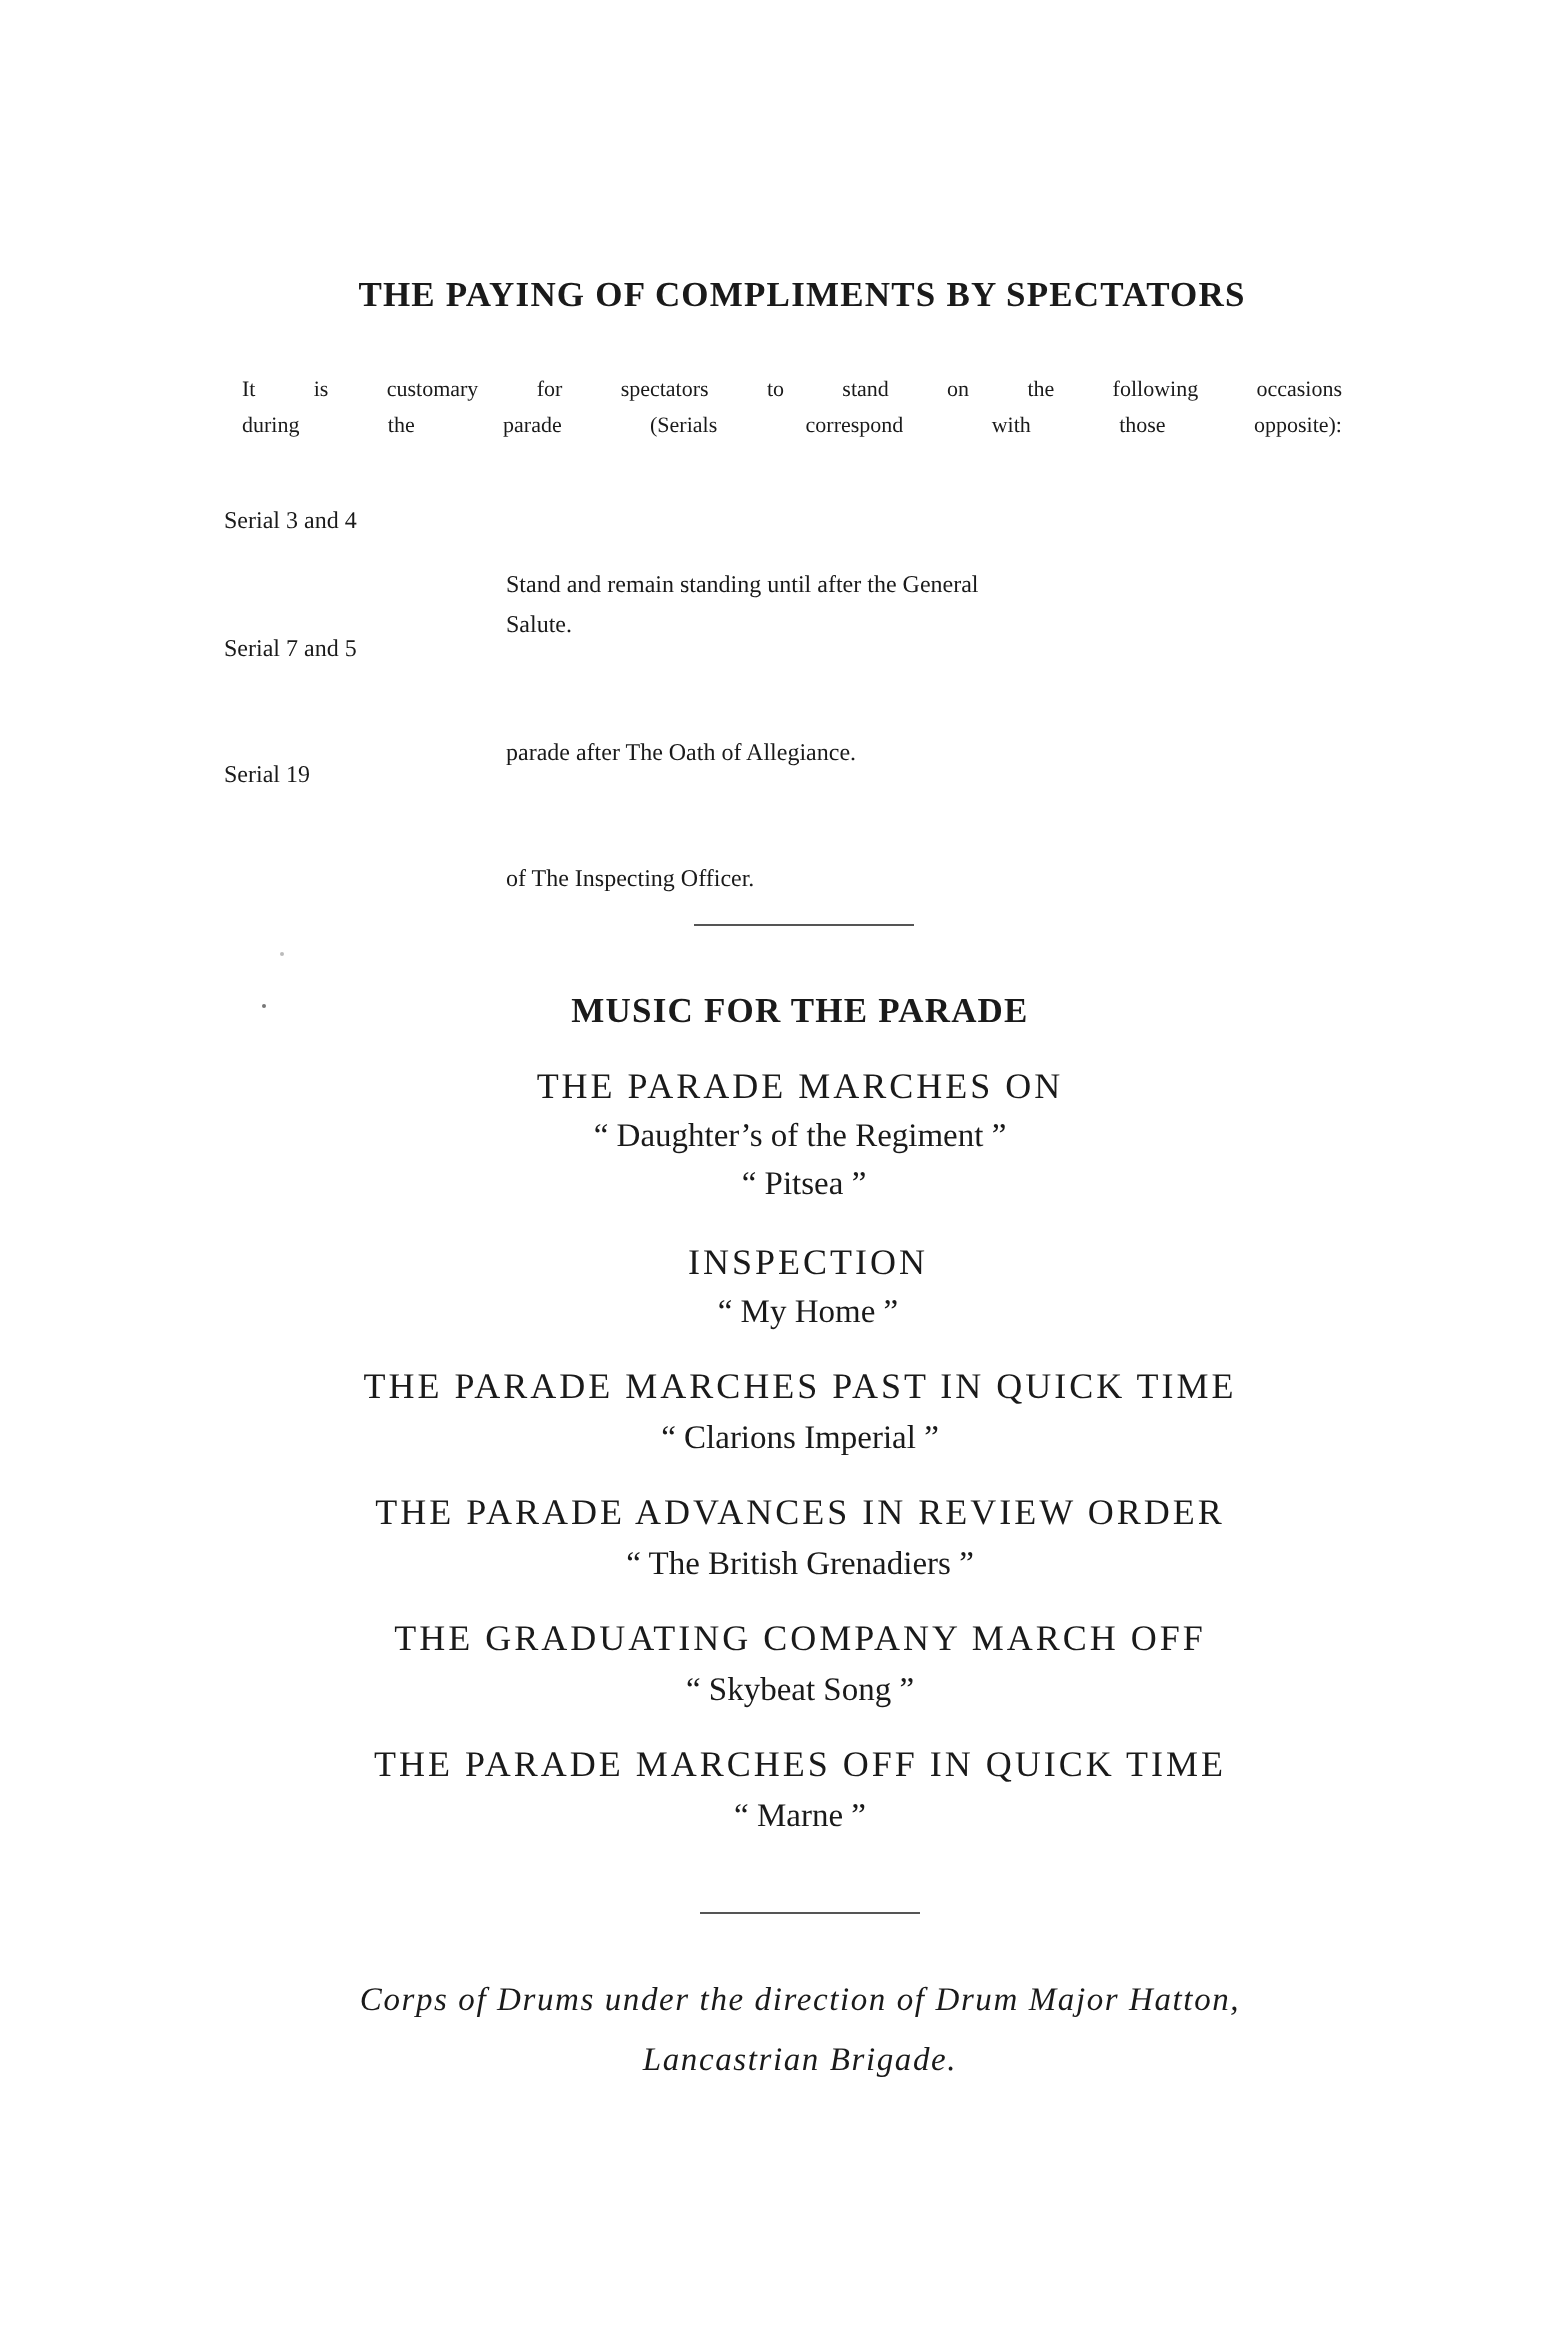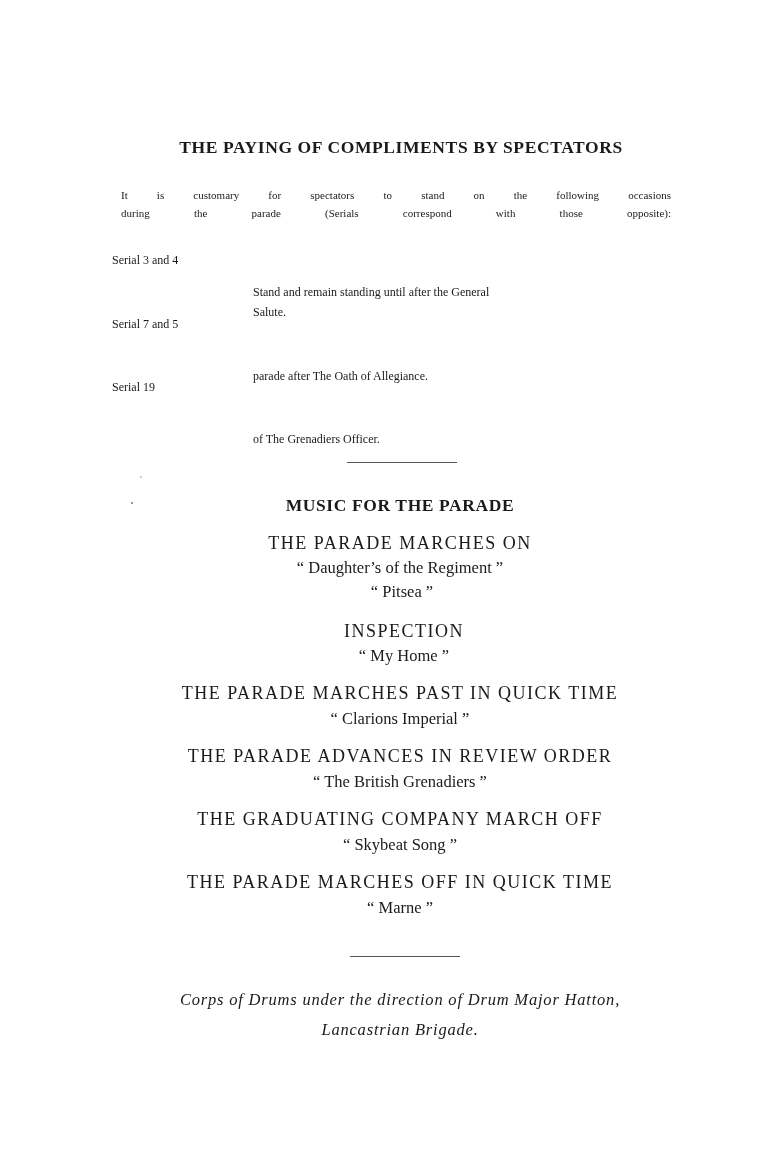--- a/index.html
+++ b/index.html
@@ -51,21 +51,21 @@
   <div class="serial-text">
     <br>
     <span>parade after The Oath of Allegiance.</span>
   </div>
 </div>
 
 <div class="abs serial-row" style="top:377px; height:42px;">
   <span class="serial-label">Serial 19</span>
   <div class="serial-text">
     <br>
-    <span>of The Grenadiers Officer.</span>
+    <span>of The Inspecting Officer.</span>
   </div>
 </div>
 
 <div class="abs rule" style="left:347px; width:110px; top:462px;"></div>
 <div class="abs speck" style="left:140px; top:476px; background:#bbb;"></div>
 <div class="abs speck" style="left:131px; top:502px;"></div>
 
 <div class="abs center music-title" style="top:495px;">MUSIC FOR THE PARADE</div>
 
 <div class="abs center heading" style="top:533px;">THE PARADE MARCHES ON</div>

